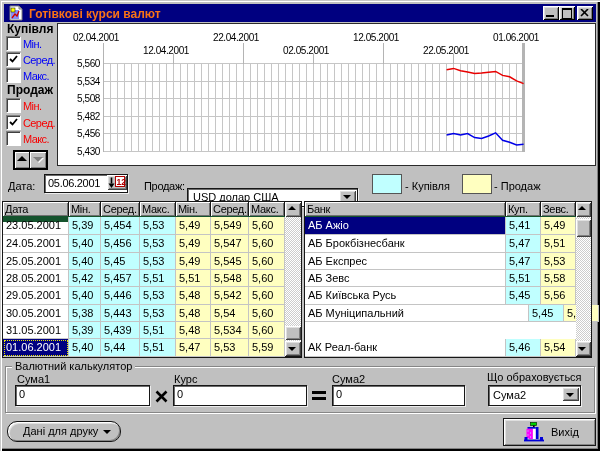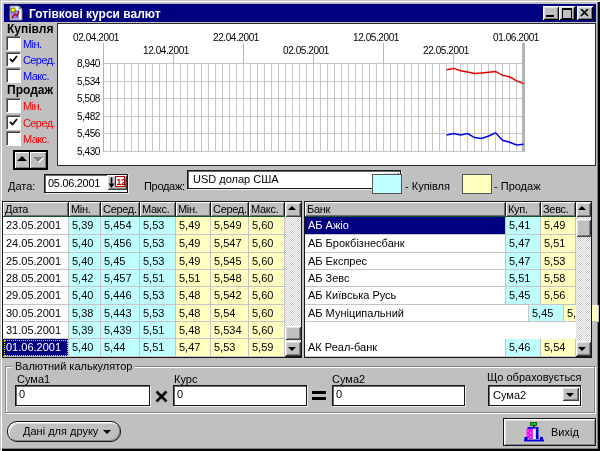--- a/index.html
+++ b/index.html
@@ -1,36 +1,36 @@
 <!DOCTYPE html>
 <html><head><meta charset="utf-8"><style>
 html,body{margin:0;padding:0;background:#c0c0c0;overflow:hidden;}
 #win{position:relative;width:600px;height:451px;background:#c0c0c0;overflow:hidden;
  font-family:"Liberation Sans",sans-serif;font-size:11px;color:#000;
  box-shadow:inset 1px 1px 0 #c8c8c8, inset 2px 2px 0 #fff, inset -1px -1px 0 #000, inset -2px -2px 0 #000, inset -3px -3px 0 #808080;}
 .ab{position:absolute;}
 #title{left:4px;top:4px;width:592px;height:18px;background:#000080;}
-#title .txt{position:absolute;left:25px;top:3px;color:#ffffff;font-weight:bold;font-size:12px;white-space:nowrap;}
+#title .txt{position:absolute;left:25px;top:3px;color:#f97316;font-weight:bold;font-size:12px;white-space:nowrap;}
 .tbtn{position:absolute;top:2px;width:16px;height:14px;background:#c0c0c0;
  box-shadow:inset 1px 1px 0 #fff, inset -1px -1px 0 #000, inset 2px 2px 0 #dfdfdf, inset -2px -2px 0 #808080;}
 .raised{background:#c0c0c0;box-shadow:inset 1px 1px 0 #fff, inset -1px -1px 0 #404040, inset 2px 2px 0 #dfdfdf, inset -2px -2px 0 #808080;}
 .fld{background:#fff;border:1px solid #161616;box-shadow:inset 1px 1px 0 #6a6a6a, 1px 1px 0 #eee;}
 .cb{position:absolute;left:6px;width:13px;height:13px;background:#fff;border:1px solid #808080;border-right-color:#fff;border-bottom-color:#fff;box-shadow:inset 1px 1px 0 #404040;}
 .cb svg{position:absolute;left:1px;top:1px;}
 .lbl{position:absolute;white-space:nowrap;}
 .blue{color:#0000f8;}
 .red{color:#f80000;}
 .b{font-weight:bold;}
 
 #panel{left:57px;top:23px;width:537px;height:141px;background:#fff;border:1px solid #2a2a2a;}
 .dlab{position:absolute;width:60px;text-align:center;font-size:10px;letter-spacing:-0.4px;white-space:nowrap;}
 .ylab{position:absolute;left:0;width:42px;text-align:right;font-size:10px;letter-spacing:-0.4px;}
 
 .tbl{background:#fff;border:1px solid #161616;}
-.hrow{position:absolute;left:0;top:0;height:14px;display:flex;border-bottom:1px solid #14532d;background:#c0c0c0;}
+.hrow{position:absolute;left:0;top:0;height:14px;display:flex;border-bottom:6px solid #14532d;background:#c0c0c0;}
 .th{box-sizing:border-box;height:14px;line-height:14px;padding-left:2px;letter-spacing:-0.3px;background:#c0c0c0;border-right:1px solid #161616;
  box-shadow:inset 1px 1px 0 #fff, inset -1px -1px 0 #707070;white-space:nowrap;overflow:hidden;}
 .trow{position:absolute;display:flex;}
 .td{box-sizing:border-box;padding:2px 0 0 3px;border-right:1px solid #c4c4c4;border-bottom:1px solid #c4c4c4;white-space:nowrap;overflow:hidden;}
 .cy{background:#c0ffff;}
 .ye{background:#ffffc0;}
 .sel{background:#000080 !important;color:#fff;}
 .foc{outline:1px dotted #e8e800;outline-offset:-2px;}
 
 .sb{position:absolute;background:#fff;background-image:repeating-conic-gradient(#fff 0% 25%, #ccc 0% 50%);background-size:2px 2px;}
@@ -100,21 +100,21 @@
     </div>
 
  <div id="panel" class="ab">
   <div class="dlab" style="left:8px;top:8px">02.04.2001</div>
   <div class="dlab" style="left:78px;top:21px">12.04.2001</div>
   <div class="dlab" style="left:148px;top:8px">22.04.2001</div>
   <div class="dlab" style="left:218px;top:21px">02.05.2001</div>
   <div class="dlab" style="left:288px;top:8px">12.05.2001</div>
   <div class="dlab" style="left:358px;top:21px">22.05.2001</div>
   <div class="dlab" style="left:428px;top:8px">01.06.2001</div>
-  <div class="ylab" style="top:34px">8,940</div>
+  <div class="ylab" style="top:34px">5,560</div>
   <div class="ylab" style="top:52px">5,534</div>
   <div class="ylab" style="top:69px">5,508</div>
   <div class="ylab" style="top:87px">5,482</div>
   <div class="ylab" style="top:104px">5,456</div>
   <div class="ylab" style="top:122px">5,430</div>
   <svg class="ab" style="left:0;top:0" width="537" height="140" id="chartsvg" shape-rendering="crispEdges">
         <line x1="45.5" y1="39.5" x2="45.5" y2="127.5" stroke="#c6c6c6" stroke-width="1"></line>
         <line x1="52.5" y1="39.5" x2="52.5" y2="127.5" stroke="#c6c6c6" stroke-width="1"></line>
         <line x1="59.5" y1="39.5" x2="59.5" y2="127.5" stroke="#c6c6c6" stroke-width="1"></line>
         <line x1="66.5" y1="39.5" x2="66.5" y2="127.5" stroke="#c6c6c6" stroke-width="1"></line>
@@ -199,21 +199,21 @@
    <div class="raised ab" style="right:0px;top:0px;width:20px;height:15px">
      <svg width="20" height="15" viewBox="0 0 20 15">
        <rect x="8.5" y="1.5" width="9" height="10" fill="#fff" stroke="#b00000"></rect>
        <text x="9.5" y="9.5" font-size="8.5" font-weight="bold" fill="#b00000" font-family="Liberation Sans">12</text>
        <path d="M4.5 2.5 v6" stroke="#000" stroke-width="1.6"></path>
        <path d="M1.5 8.5 h6 l-3 4.5 z" fill="#000"></path>
      </svg>
    </div>
  </div>
  <div class="lbl" style="left:144px;top:180px;letter-spacing:-0.3px">Продаж:</div>
- <div class="ab fld" style="left:187px;top:170px;width:169px;height:17px;padding-left:43px;">
+ <div class="ab fld" style="left:187px;top:188px;width:169px;height:17px;">
    <div class="lbl" style="left:5px;top:2px">USD долар США</div>
    <div class="raised ab" style="right:1px;top:1px;width:17px;height:13px">
         <div class="tri tdn" style="left:4px;top:5px"></div>
       </div>
  </div>
  <div class="ab" style="left:372px;top:174px;width:28px;height:18px;background:#c0ffff;border:1px solid #555;"></div>
  <div class="lbl" style="left:405px;top:180px">- Купівля</div>
  <div class="ab" style="left:462px;top:174px;width:28px;height:18px;background:#ffffc0;border:1px solid #555;"></div>
  <div class="lbl" style="left:494px;top:180px">- Продаж</div>
 

